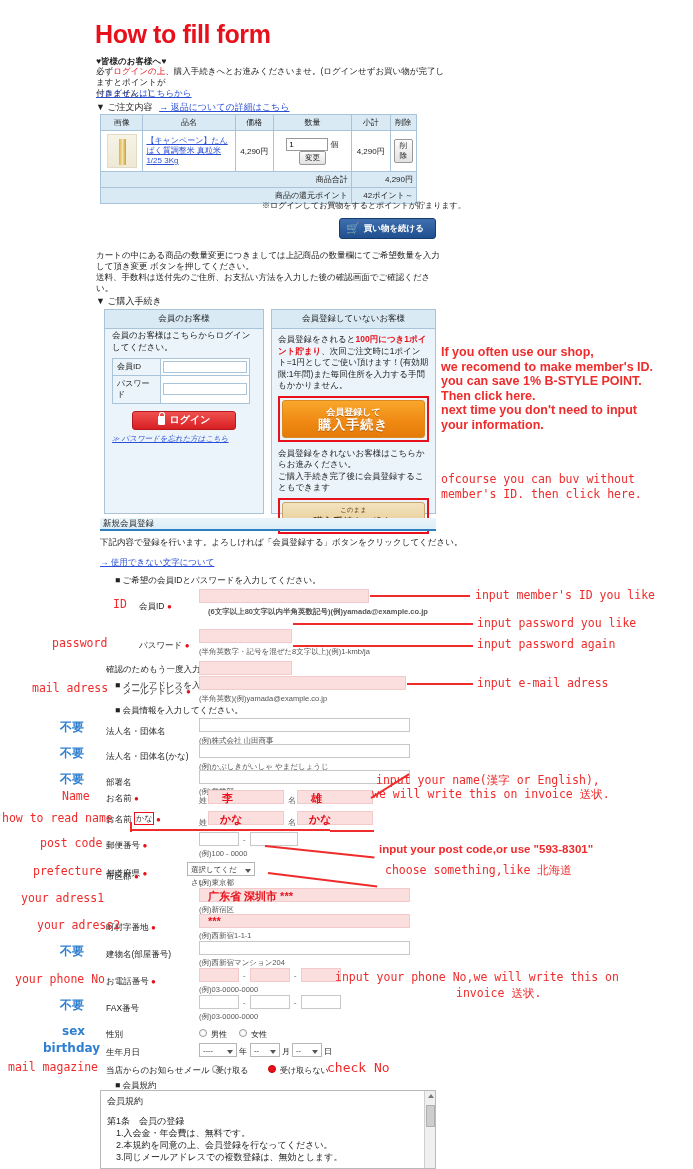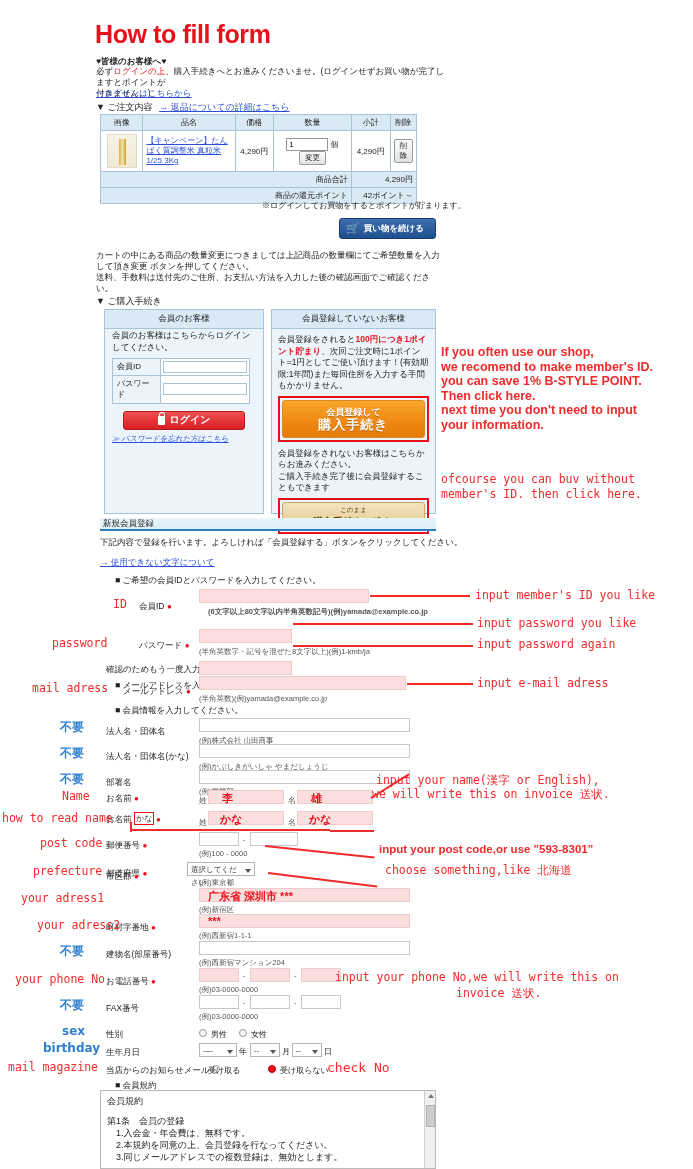--- a/index.html
+++ b/index.html
@@ -68,21 +68,21 @@
   .box { position:absolute; border:1px solid #a9c4d8; background:#eaf4fa; }
   .box-hd { background:#d9eaf4; text-align:center; font-size:8.5px; padding:3px 0; border-bottom:1px solid #a9c4d8; color:#222; }
   .box-bd { padding:1px 7px; font-size:8.5px; line-height:11.5px; color:#222; }
 
   .cred-tbl { border-collapse:collapse; margin-top:5px; }
   .cred-tbl td { border:1px solid #a9c4d8; font-size:8px; padding:2px 4px; background:#eaf4fa; }
   .cred-tbl td.fld { background:#fff; padding:1px 2px; }
   .cred-in { width:84px; height:12px; border:1px solid #a9c4d8; font-size:8px; }
 
   .login-btn {
-    margin:7px auto 3px; width:122px; height:19px; border-radius:3px;
+    margin:7px auto 3px; width:104px; height:19px; border-radius:3px;
     background:linear-gradient(180deg,#f0504f,#d81f23); border:1px solid #b5181c;
     color:#fff; font-size:10px; font-weight:bold; display:flex; align-items:center; justify-content:center; gap:5px;
   }
   .lock { width:7px; height:9px; background:#fff; border-radius:1px; position:relative; }
   .lock:before{content:"";position:absolute;left:1.5px;top:-3.5px;width:4px;height:4px;border:1.3px solid #fff;border-bottom:none;border-radius:3px 3px 0 0;}
   .forgot { font-size:7.5px;font-style:italic; }
 
   .reg-btn-wrap { border:2px solid #e8111b; padding:2px; margin:4px 0 6px; }
   .reg-btn {
     height:38px; border:1px solid #d98a22; border-radius:3px;
@@ -426,21 +426,21 @@
   <span class="rlbl" style="left:282px; top:1046px;">月</span>
   <div class="sel" style="left:292px; top:1043px; width:30px;">
     <span>--</span>
   </div>
   <span class="rlbl" style="left:324px; top:1046px;">日</span>
 
   <div class="flabel" style="left:106px; top:1065px;">
     <span>当店からのお知らせメール</span> <span class="req">●</span>
   </div>
   <div class="radio" style="left:212px; top:1065px;"></div>
-  <div class="rlbl" style="left:208px; top:1065px;">受け取る</div>
+  <div class="rlbl" style="left:216px; top:1065px;">受け取る</div>
   <div class="radio on" style="left:268px; top:1065px;"></div>
   <div class="rlbl" style="left:280px; top:1065px;">受け取らない</div>
 
   <div class="sub-head" style="left:115px; top:1080px;">■ 会員規約</div>
 
   <div class="terms-box">
     <div class="terms-txt">
       <div>会員規約</div>
       <div style="height:8px"></div>
       <div>第1条　会員の登録</div>

